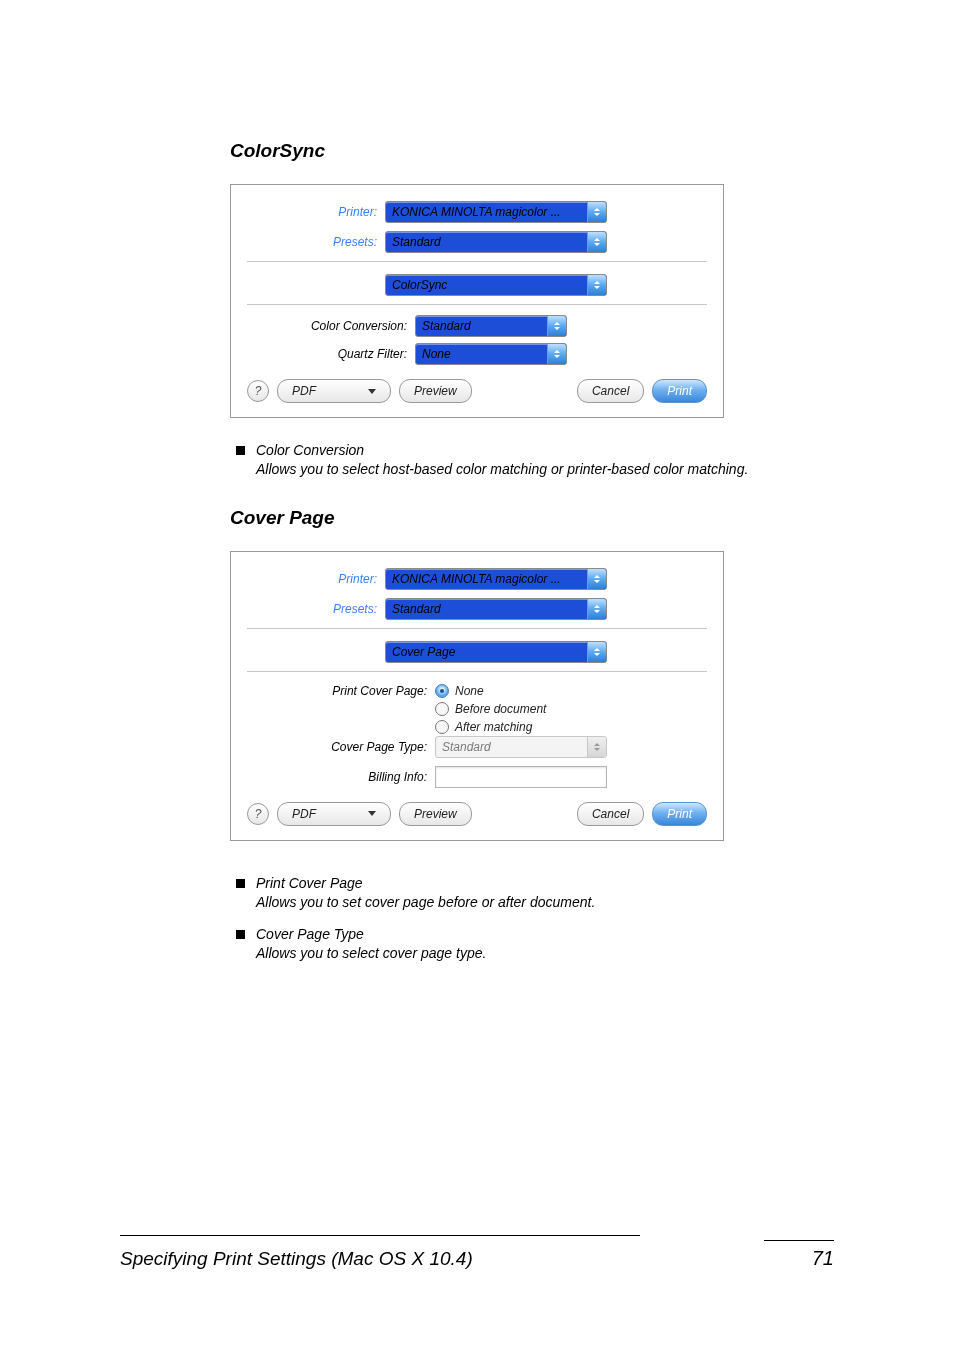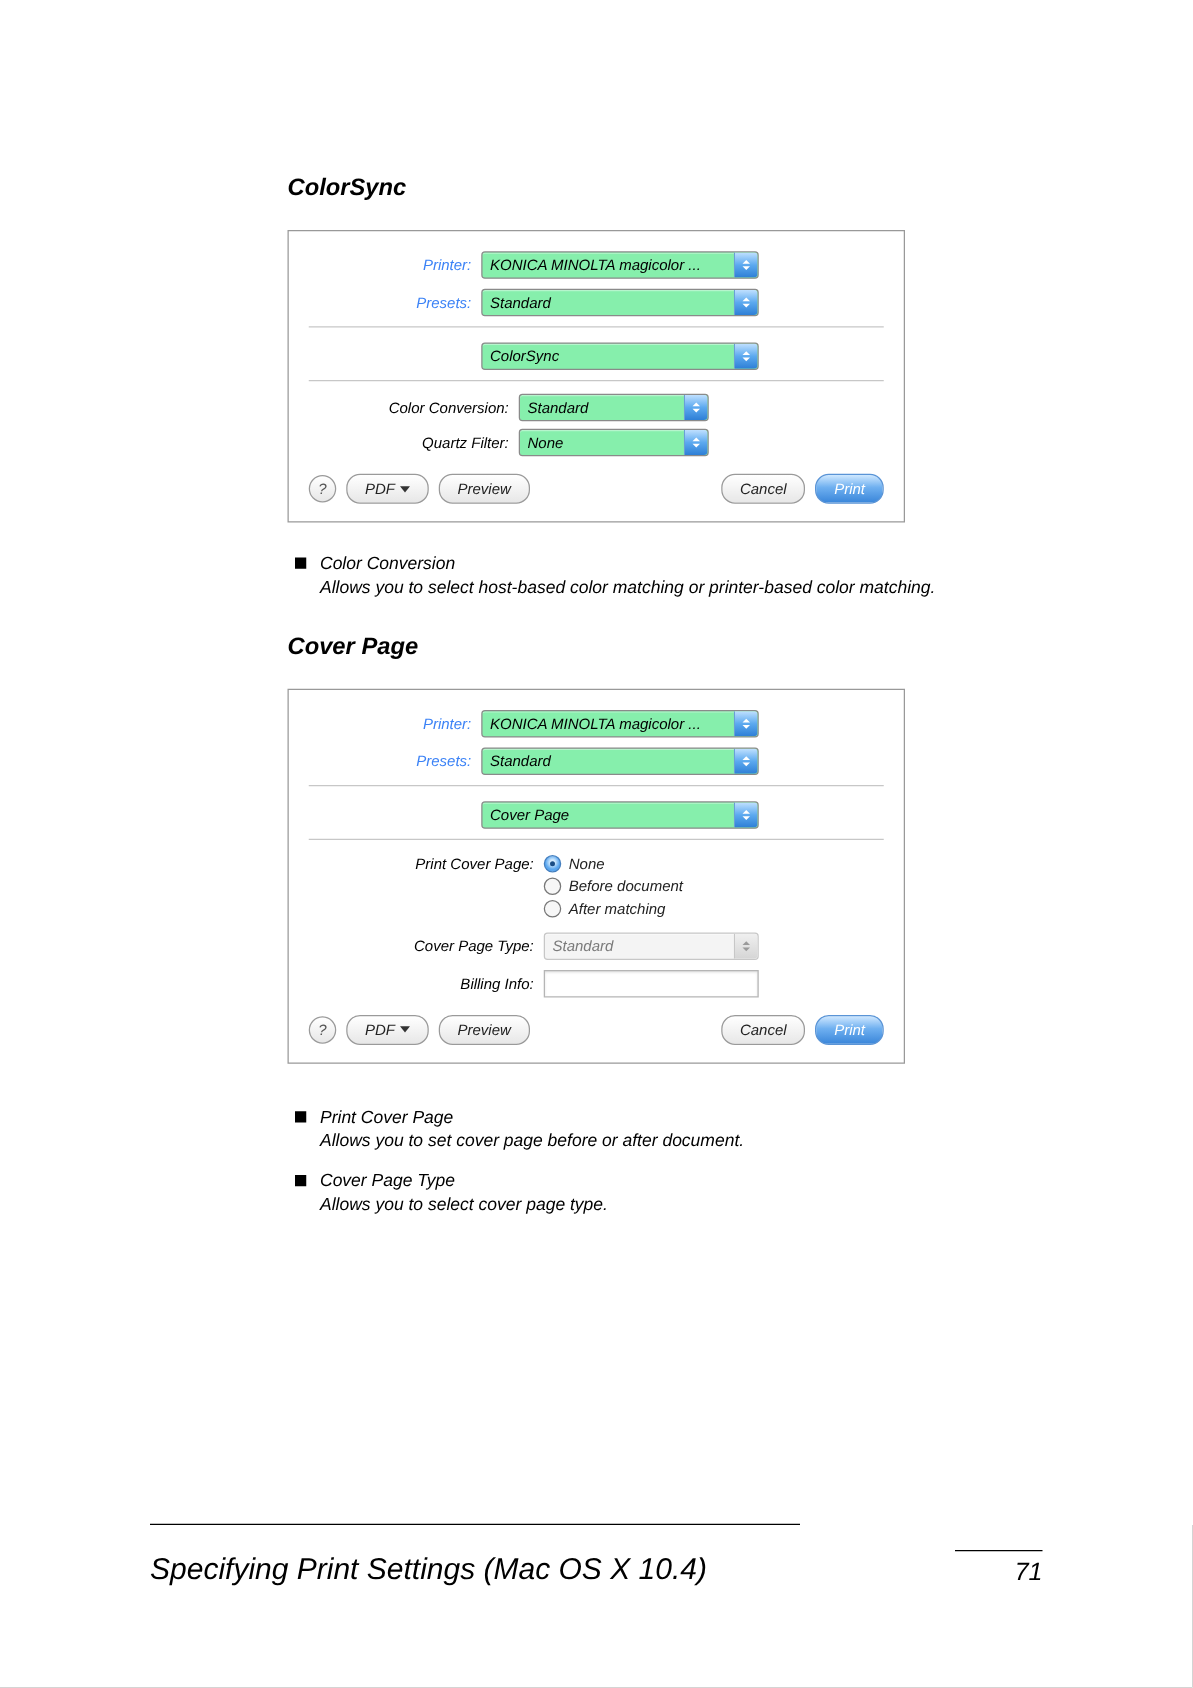--- a/index.html
+++ b/index.html
@@ -48,21 +48,21 @@
     padding-right: 8px;
     font-size: 12px;
     color: #3b82f6;
   }
   .aqua-select {
     display: flex;
     align-items: center;
     height: 20px;
     border: 1px solid #8a8a8a;
     border-radius: 3px;
-    background: #86efac;
+    background: #1d4ed8;
     box-shadow: inset 0 1px 0 rgba(255,255,255,0.4);
     font-size: 12px;
     position: relative;
   }
   .aqua-select .val {
     flex: 1;
     padding: 0 6px;
     white-space: nowrap;
     overflow: hidden;
   }
@@ -114,21 +114,21 @@
   .radio.sel::after { content:""; width:4px; height:4px; background:#1a4e86; border-radius:50%; }
 
   .textfield {
     height: 20px; border:1px solid #b5b5b5; background:#fff; border-radius:0; box-shadow: inset 0 1px 2px rgba(0,0,0,.12);
   }
 
   .btn {
     display:inline-flex; align-items:center; justify-content:center;
     height:22px; padding:0 14px; border:1px solid #9a9a9a; border-radius:11px;
     background: linear-gradient(to bottom,#ffffff,#e7e7e7);
-    font-size:12px; color:#222;
+    font-size:12px; color:#222;gap:48px;
   }
   .btn.primary {
     border-color:#5a94d6;
     background: linear-gradient(to bottom,#cfe8ff 0%, #6fb0f0 45%, #3a86da 100%);
     color:#fff;
   }
   .help-circ {
     width:20px; height:20px; border:1px solid #9a9a9a; border-radius:50%;
     display:inline-flex; align-items:center; justify-content:center; font-size:12px; color:#555;
     background: linear-gradient(to bottom,#ffffff,#e7e7e7);
@@ -148,21 +148,21 @@
   ul.bullets > li::before {
     content:""; position:absolute; left:6px; top:4px; width:9px; height:9px; background:#000;
   }
   ul.bullets .term { font-size:14px; }
   ul.bullets .desc { font-size:14px; margin-top:2px; line-height:1.35; }
 
   .footer {
     position:absolute; left:120px; right:120px; bottom:80px;
     display:flex; justify-content:space-between; align-items:flex-end;
   }
-  .footer .title { font-style:italic; font-size:24px; border-top:1px solid #000; padding-top:22px; width:520px; }
+  .footer .title { font-style:italic; font-size:19px; border-top:1px solid #000; padding-top:12px; width:520px; }
   .footer .pnum  { font-style:italic; font-size:20px; border-top:1px solid #000; padding-top:6px; width:70px; text-align:right; }
 </style>
 </head>
 <body>
 
 <div class="page">
   <div class="content">
 
     <h2 class="section">ColorSync</h2>
 
@@ -281,21 +281,21 @@
         <div class="aqua-select" style="width:220px">
           <div class="val">Cover Page</div>
           <div class="end">
               <div class="arrow up"></div>
               <div class="arrow dn"></div>
             </div>
         </div>
       </div>
       <div class="hr"></div>
 
-      <div class="segrow" style="align-items:flex-start; margin-bottom:10px;">
+      <div class="segrow" style="align-items:flex-start; margin-bottom:0;">
         <div class="seglabel" style="width:180px; padding-top:2px;">Print Cover Page:</div>
         <div class="radio-group">
           <div class="radio-row">
               <span class="radio sel"></span>
               <span>None</span>
             </div>
           <div class="radio-row">
               <span class="radio"></span>
               <span>Before document</span>
             </div>

